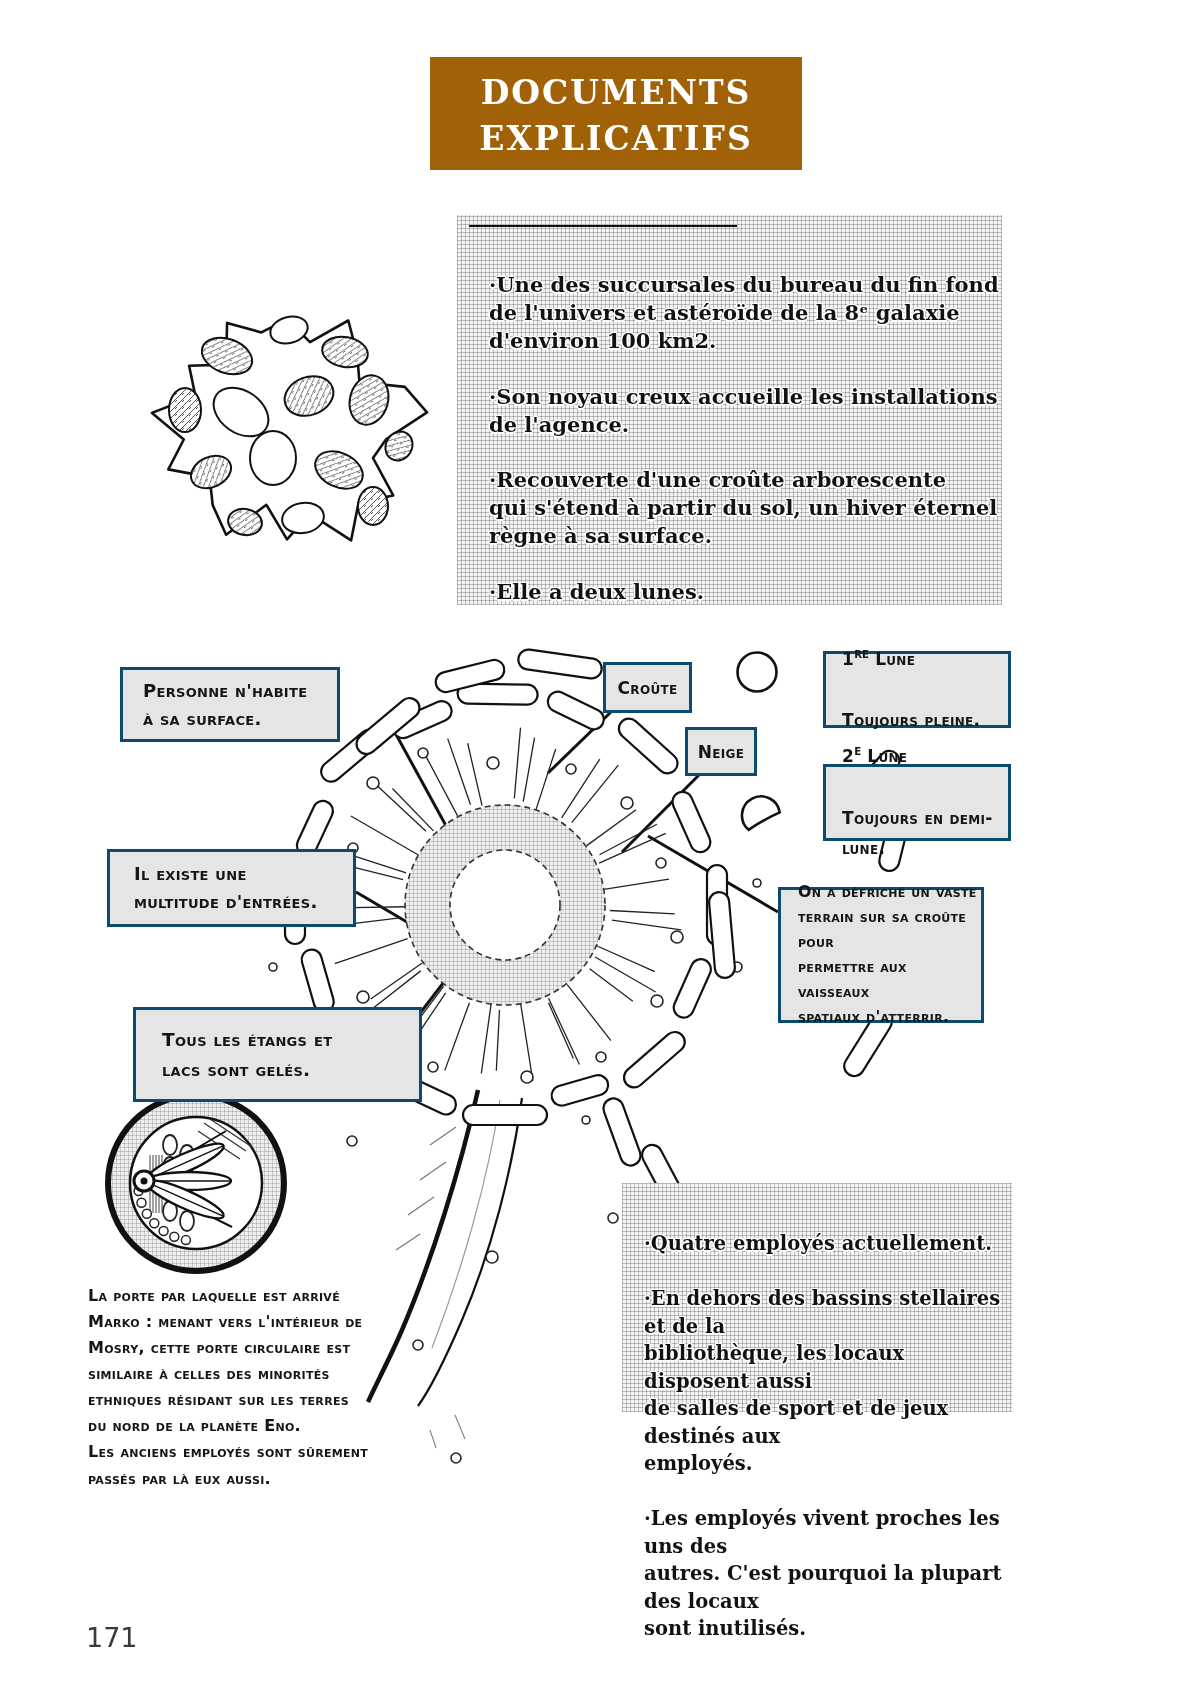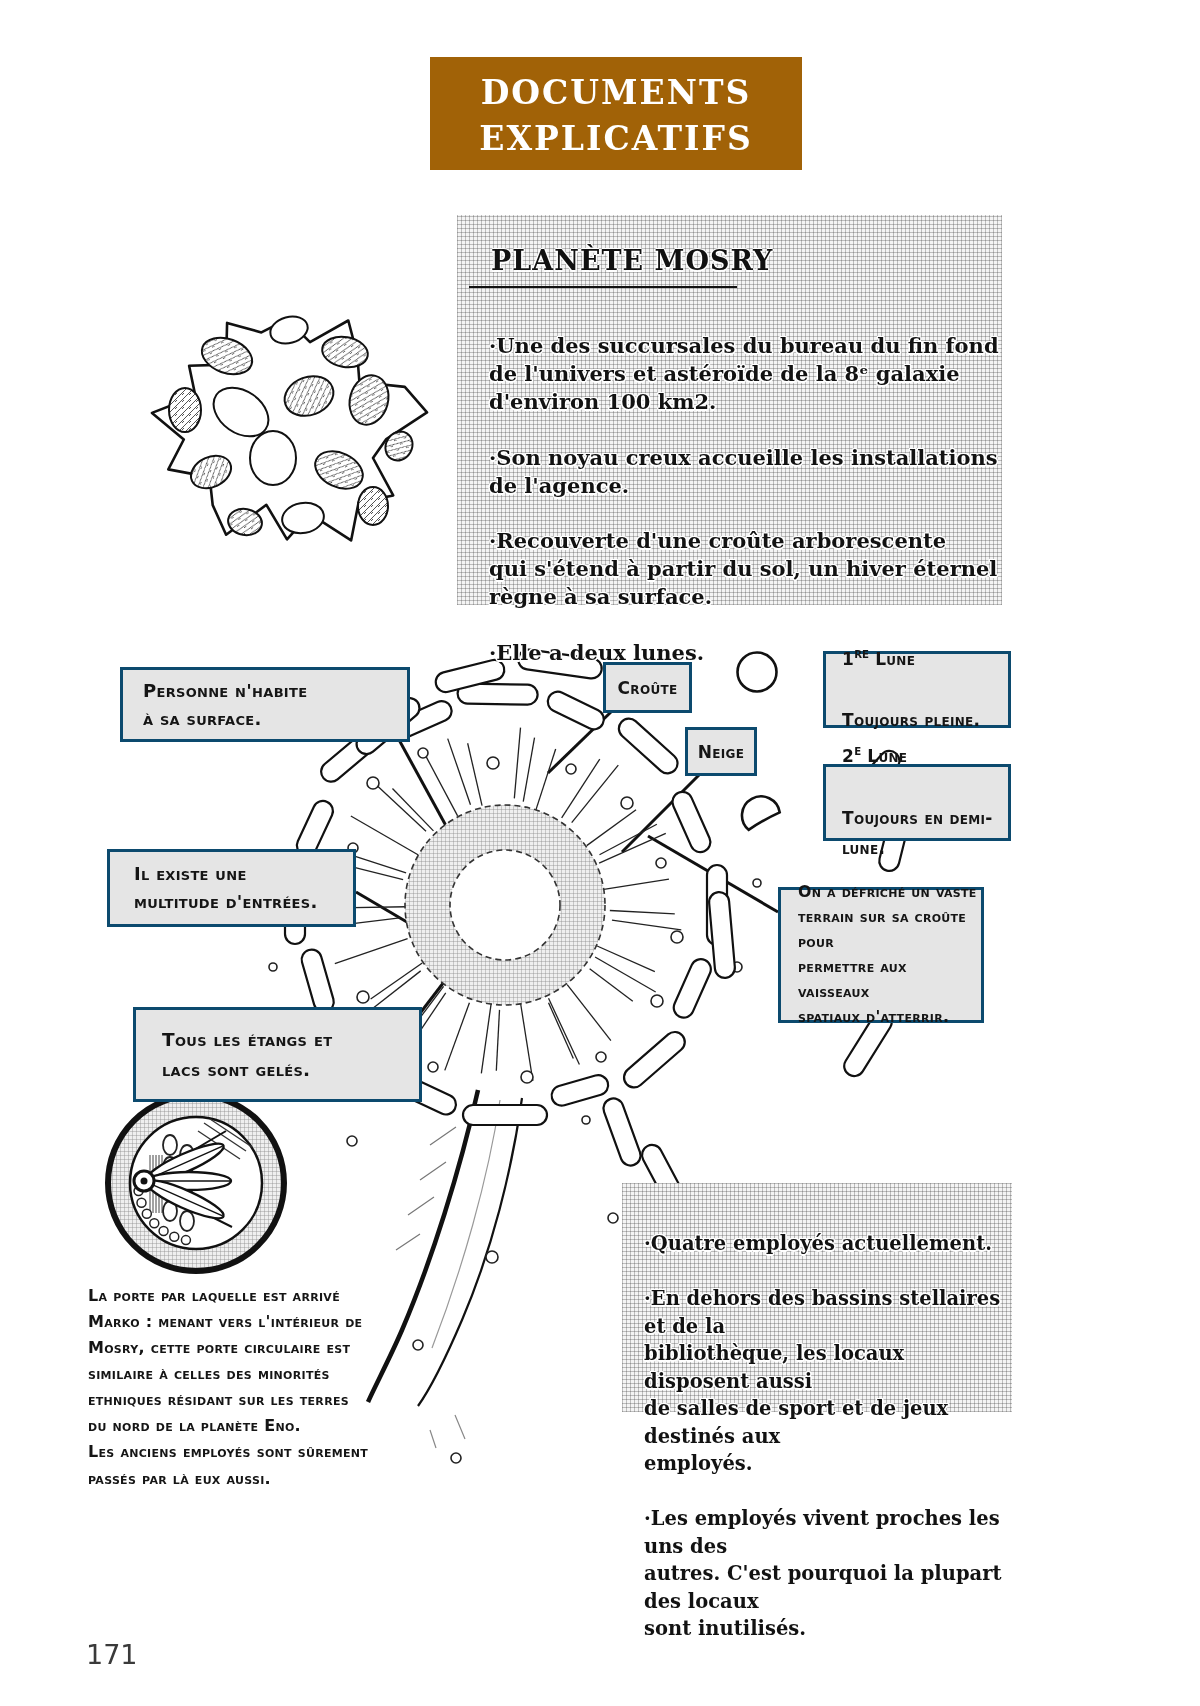--- a/index.html
+++ b/index.html
@@ -40,21 +40,21 @@
   .ord{font-size:.6em;vertical-align:super;letter-spacing:0;}
 
   .emp-box{position:absolute;left:622px;top:1183px;width:390px;height:229px;z-index:2;box-sizing:border-box;
            padding:20px 0 0 22px;font-size:19.5px;line-height:1.41;}
 
   .caption-left{position:absolute;left:88px;top:1283px;width:340px;z-index:2;
                 font-size:16px;line-height:1.63;}
   .caption-center{position:absolute;left:365px;top:1528px;width:500px;z-index:2;text-align:center;
                   font-size:18px;line-height:1.72;}
   .page-number{position:absolute;left:86px;top:1622px;z-index:2;color:#3a3a3a;
-               font-family:"DejaVu Sans",sans-serif;font-size:27px;margin-top:17px;}
+               font-family:"DejaVu Sans",sans-serif;font-size:27px;}
 </style>
 </head>
 <body>
 
 <div class="page">
 
   <svg id="art" width="1200" height="1706" viewBox="0 0 1200 1706">
     <defs>
       <pattern id="mesh2" width="4" height="4" patternUnits="userSpaceOnUse">
         <rect width="4" height="4" fill="#efefef"></rect>
@@ -239,21 +239,20 @@
         <circle cx="-52" cy="-2" r="3.5" fill="#111"></circle>
       </g>
     </svg>
 
   <div class="title-box">
     <div>DOCUMENTS</div>
     <div>EXPLICATIFS</div>
   </div>
 
   <div class="info-box tone">
-    <div class="info-header">PLANÈTE MOSRY</div>
     <div class="info-rule"></div>
     <div class="info-bullets tone-text">
       <div>·Une des succursales du bureau du fin fond
 de l'univers et astéroïde de la 8ᵉ galaxie
 d'environ 100 km2.</div>
       <div>·Son noyau creux accueille les installations
 de l'agence.</div>
       <div>·Recouverte d'une croûte arborescente
 qui s'étend à partir du sol, un hiver éternel
 règne à sa surface.</div>
@@ -276,21 +275,21 @@
     </div>
   </div>
 
   <div class="callout" style="left:823px;top:764px;width:188px;height:77px;padding-left:16px;">
     <div class="inner manga" style="font-size:17px;line-height:1.8;">
       <div><span>2</span><span class="ord">E</span><span> Lune</span></div>
       <div>Toujours en demi-lune.</div>
     </div>
   </div>
 
-  <div class="callout" style="left:120px;top:667px;width:290px;height:75px;padding-left:20px;">
+  <div class="callout" style="left:120px;top:667px;width:220px;height:75px;padding-left:20px;">
     <span class="manga" style="font-size:18px;line-height:1.55;">Personne n'habite
 à sa surface.</span>
   </div>
 
   <div class="callout" style="left:107px;top:849px;width:249px;height:78px;padding-left:24px;">
     <span class="manga" style="font-size:18px;line-height:1.55;">Il existe une
 multitude d'entrées.</span>
   </div>
 
   <div class="callout" style="left:133px;top:1007px;width:289px;height:95px;padding-left:26px;">

